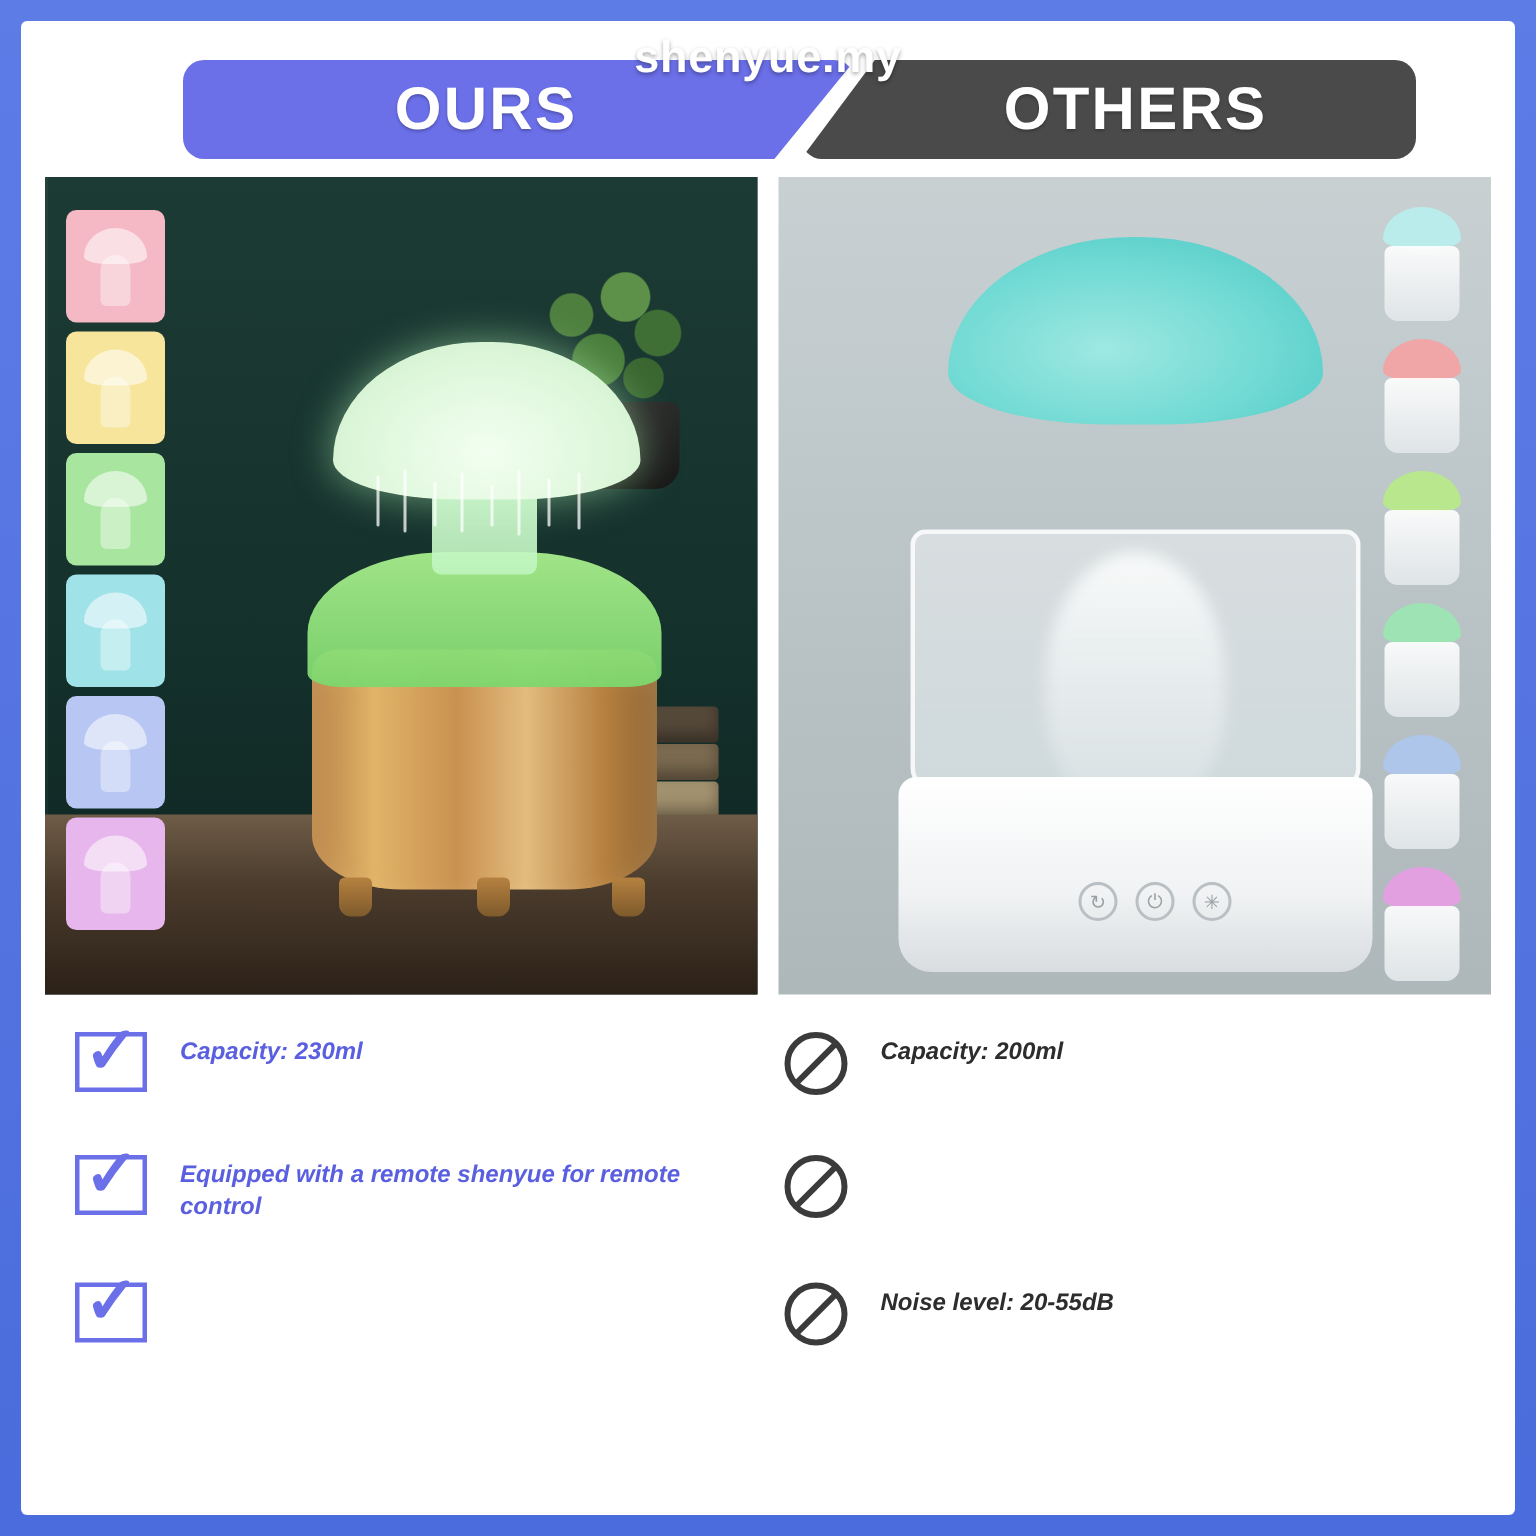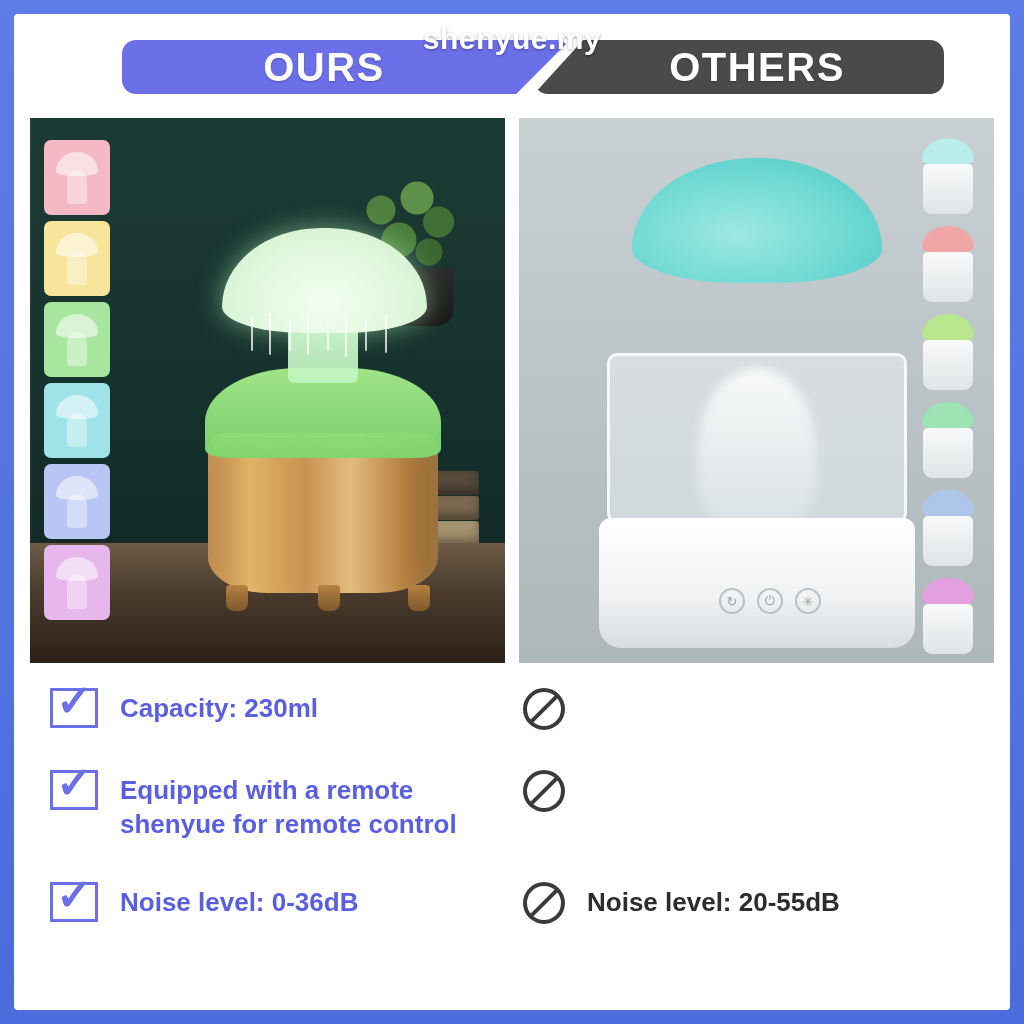--- a/index.html
+++ b/index.html
@@ -19,21 +19,21 @@
     left: 14px; top: 14px;
     width: 996px; height: 996px;
     background: #ffffff;
     border-radius: 4px;
   }
 
   
   .banner {
     position: absolute;
     top: 26px;
-    height: 54px;
+    height: 66px;
     display: flex; align-items: center; justify-content: center;
   }
   .banner-ours {
     left: 108px; width: 448px;
     background: #6b6fe8;
     border-radius: 14px 14px 14px 14px;
     clip-path: polygon(0 0, 100% 0, 88% 100%, 0% 100%);
   }
   .banner-others {
     left: 520px; width: 410px;
@@ -281,24 +281,25 @@
     margin-top: 2px;
   }
   .ban-icon::after {
     content: "";
     position: absolute; left: -2px; top: 15px;
     width: 38px; height: 4px;
     background: #3b3b3b;
     transform: rotate(-45deg);
   }
   .feat-text {
-    font-size: 26px;
+    font-size: 16px;
     font-weight: bold;
     line-height: 1.32;
     padding-top: 5px;
+    font-style: italic;
   }
   .feat-ours { color: #5a5fe0; }
   .feat-others { color: #2d2d2d; }
 </style>
 </head>
 <body>
 
 <div class="page">
   <div class="card">
 
@@ -399,41 +400,41 @@
 
       <div class="row">
         <div class="col">
           <div class="check-box">
               <span class="check-mark">✓</span>
             </div>
           <div class="feat-text feat-ours">Capacity: 230ml</div>
         </div>
         <div class="col col-right">
           <div class="ban-icon"></div>
+          <div class="feat-text feat-others">Capacity: 200ml</div>
         </div>
       </div>
 
       <div class="row">
         <div class="col">
           <div class="check-box">
               <span class="check-mark">✓</span>
             </div>
           <div class="feat-text feat-ours">Equipped with a remote shenyue for remote control</div>
         </div>
         <div class="col col-right">
           <div class="ban-icon"></div>
         </div>
       </div>
 
       <div class="row">
         <div class="col">
           <div class="check-box">
               <span class="check-mark">✓</span>
             </div>
-          <div class="feat-text feat-ours">Noise level: 0-36dB</div>
         </div>
         <div class="col col-right">
           <div class="ban-icon"></div>
           <div class="feat-text feat-others">Noise level: 20-55dB</div>
         </div>
       </div>
 
     </div>
   </div>
 </div>

